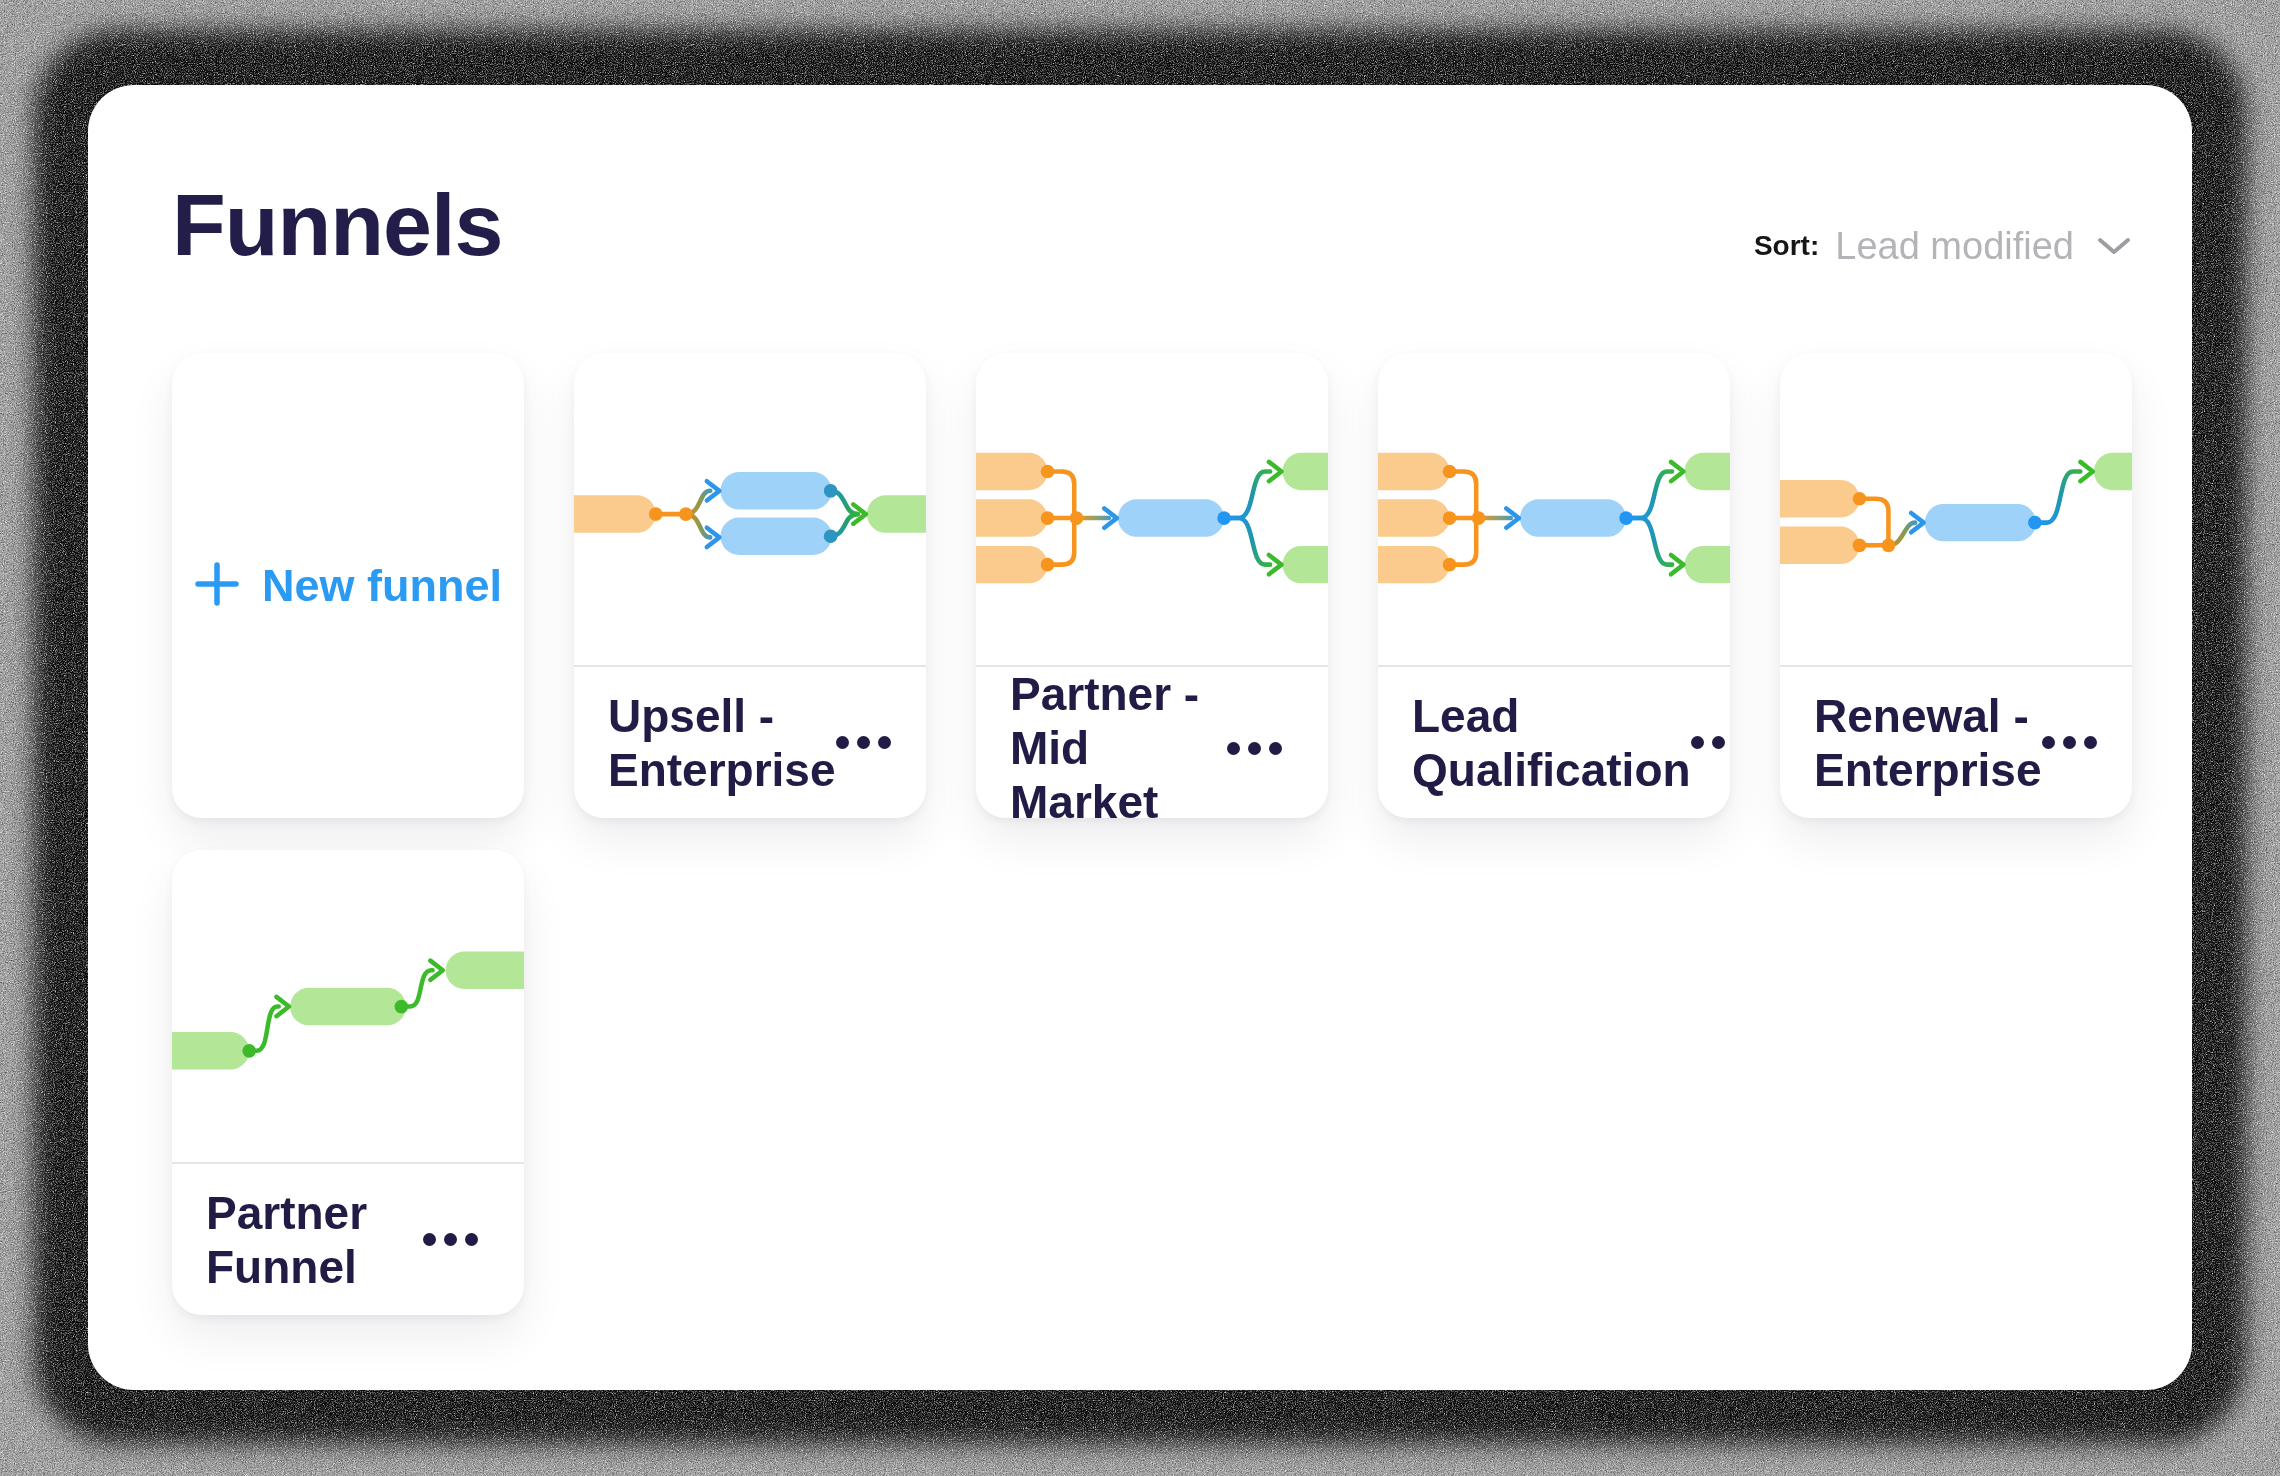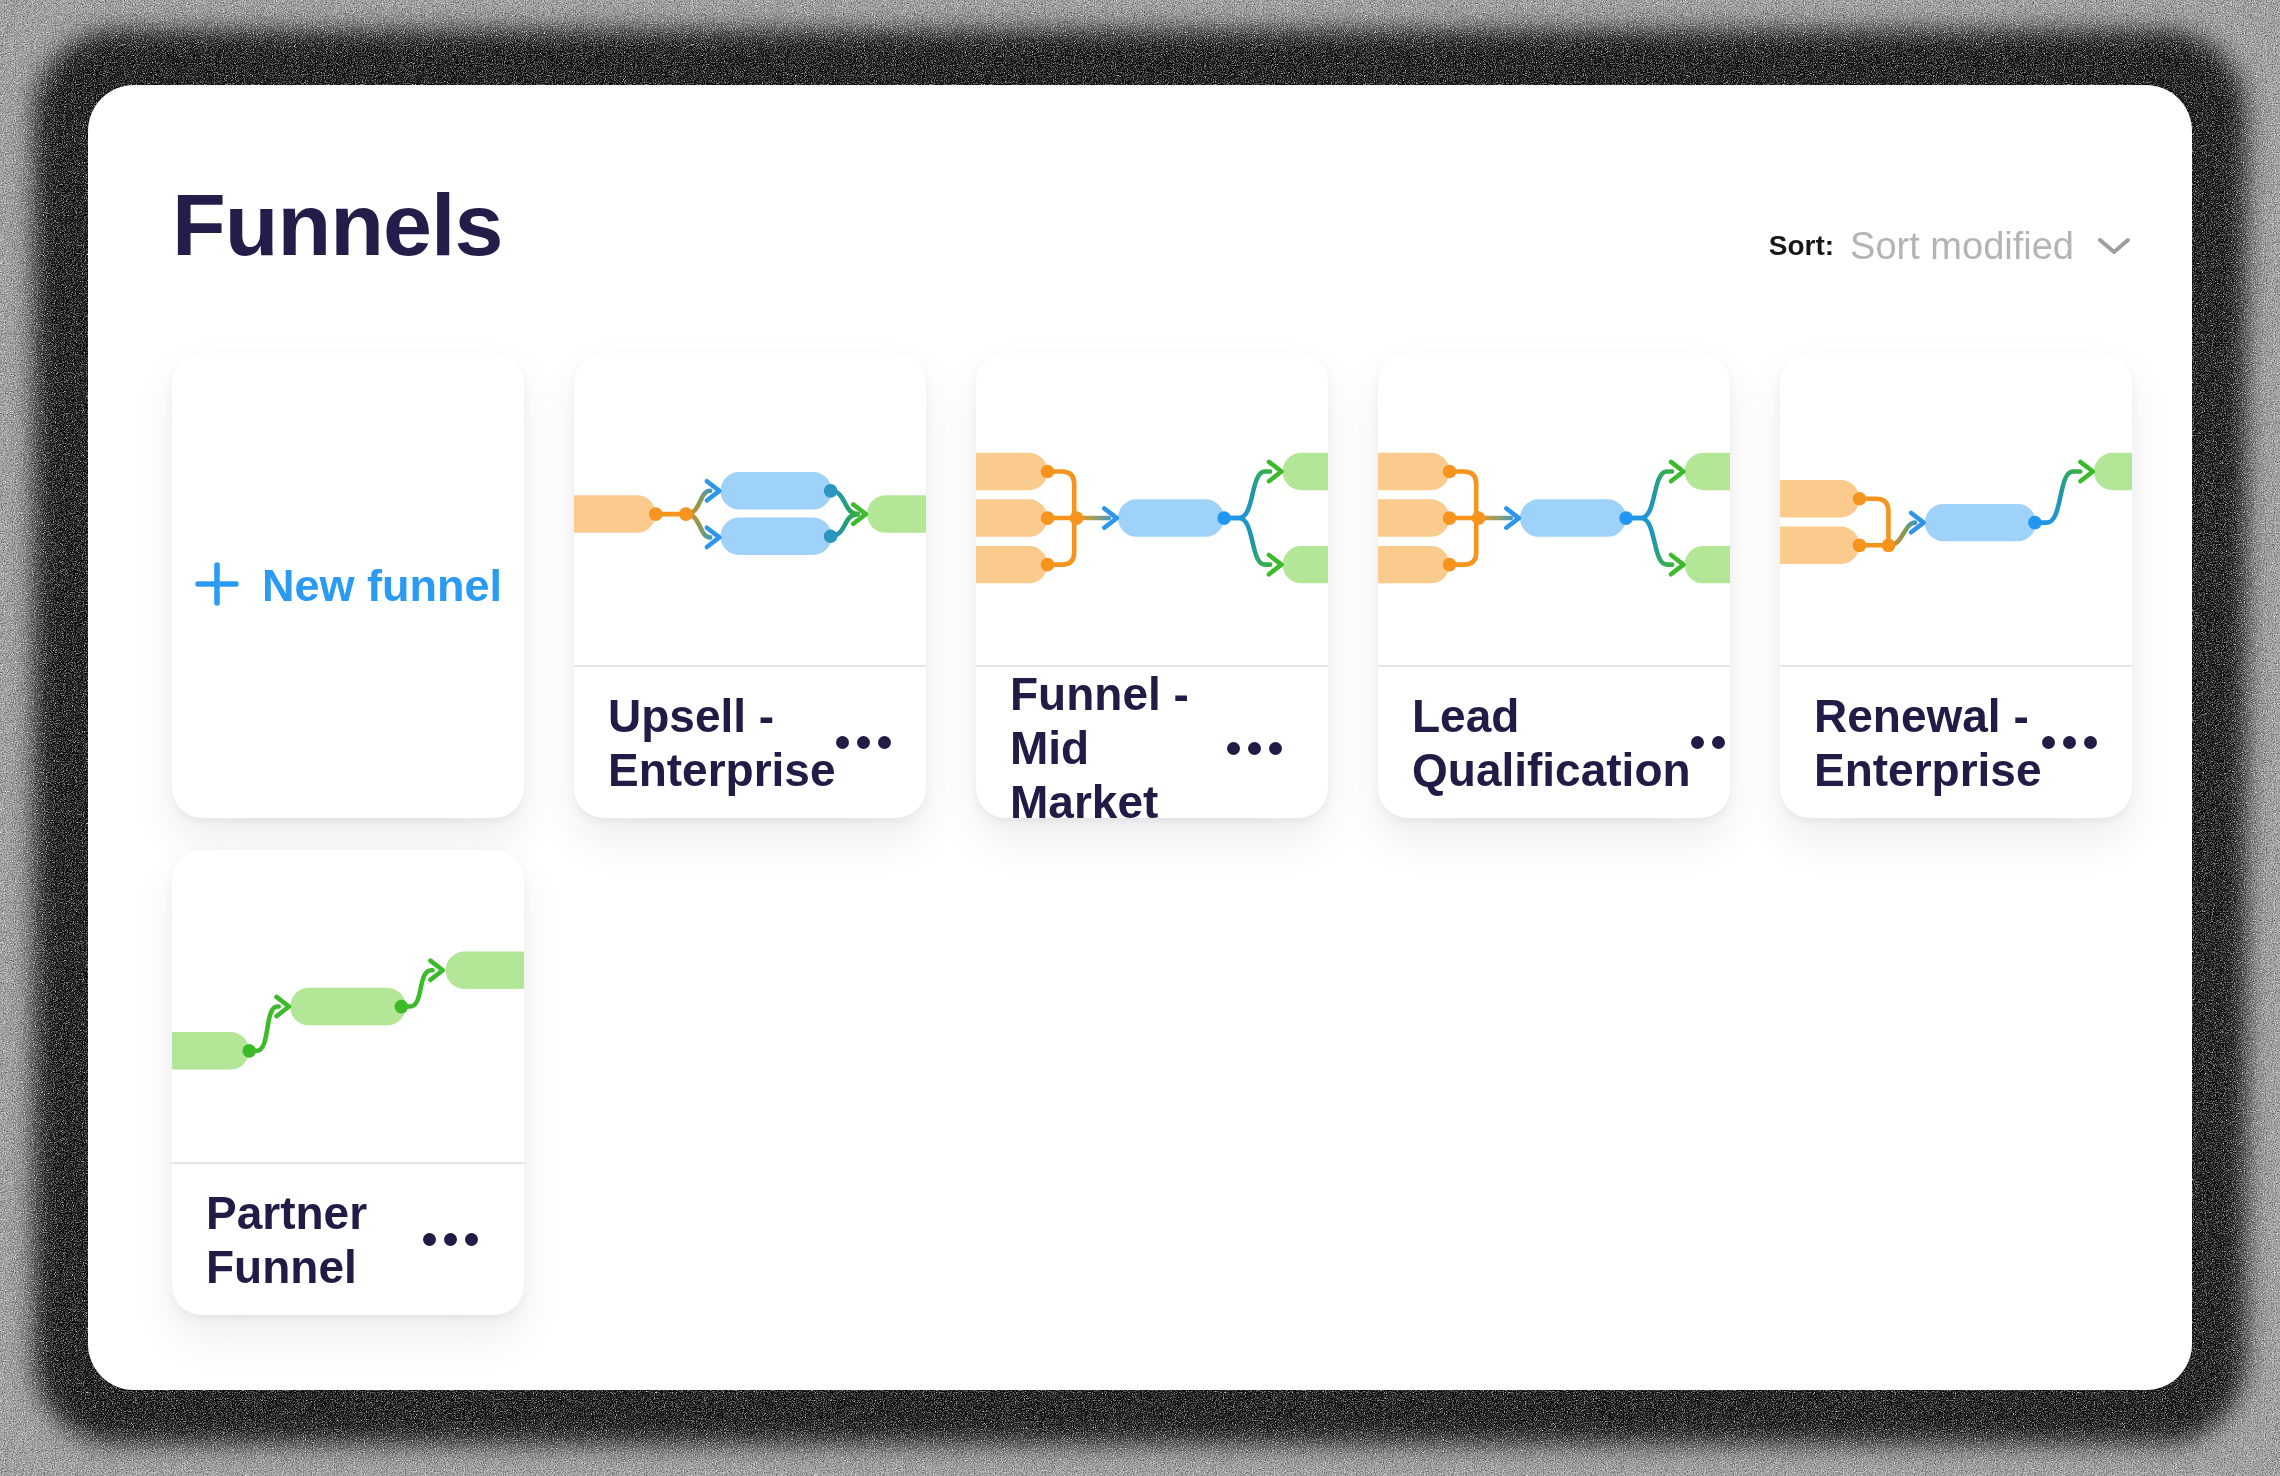--- a/index.html
+++ b/index.html
@@ -53,21 +53,21 @@
     <rect width="100%" height="100%" filter="url(#grainWhite)" opacity="0.85"></rect>
     <rect width="100%" height="100%" filter="url(#grainDark)" opacity="0.5"></rect>
   </svg>
 
   <div class="panel">
 
     <div class="header">
       <div class="page-title">Funnels</div>
       <div class="sort">
         <span class="sort-label">Sort:</span>
-        <span class="sort-value">Sort modified</span>
+        <span class="sort-value">Lead modified</span>
         <span class="sort-chevron">
           <svg width="36" height="22" viewBox="0 0 36 22">
             <path d="M4 5 L18 17 L32 5" fill="none" stroke-width="4" stroke-linecap="round" stroke-linejoin="round" stroke="#9E9EA2"></path>
           </svg>
         </span>
       </div>
     </div>
 
     <div class="grid">
 
@@ -189,21 +189,21 @@
                 <circle cx="126" cy="90" r="12" fill="#F7941D"></circle>
                 <circle cx="126" cy="172" r="12" fill="#F7941D"></circle>
                 <circle cx="126" cy="254" r="12" fill="#F7941D"></circle>
                 <circle cx="177" cy="172" r="12" fill="#F7941D"></circle>
                 <circle cx="437" cy="172" r="12" fill="#2196F3"></circle>
               </g>
             </svg>
           </div>
         <div class="divider"></div>
         <div class="card-footer">
-          <span class="card-title">Funnel - Mid Market</span>
+          <span class="card-title">Partner - Mid Market</span>
           <span class="menu-dots">
               <i></i>
               <i></i>
               <i></i>
             </span>
         </div>
       </div>
 
       <div class="card">
         <div class="diagram">

